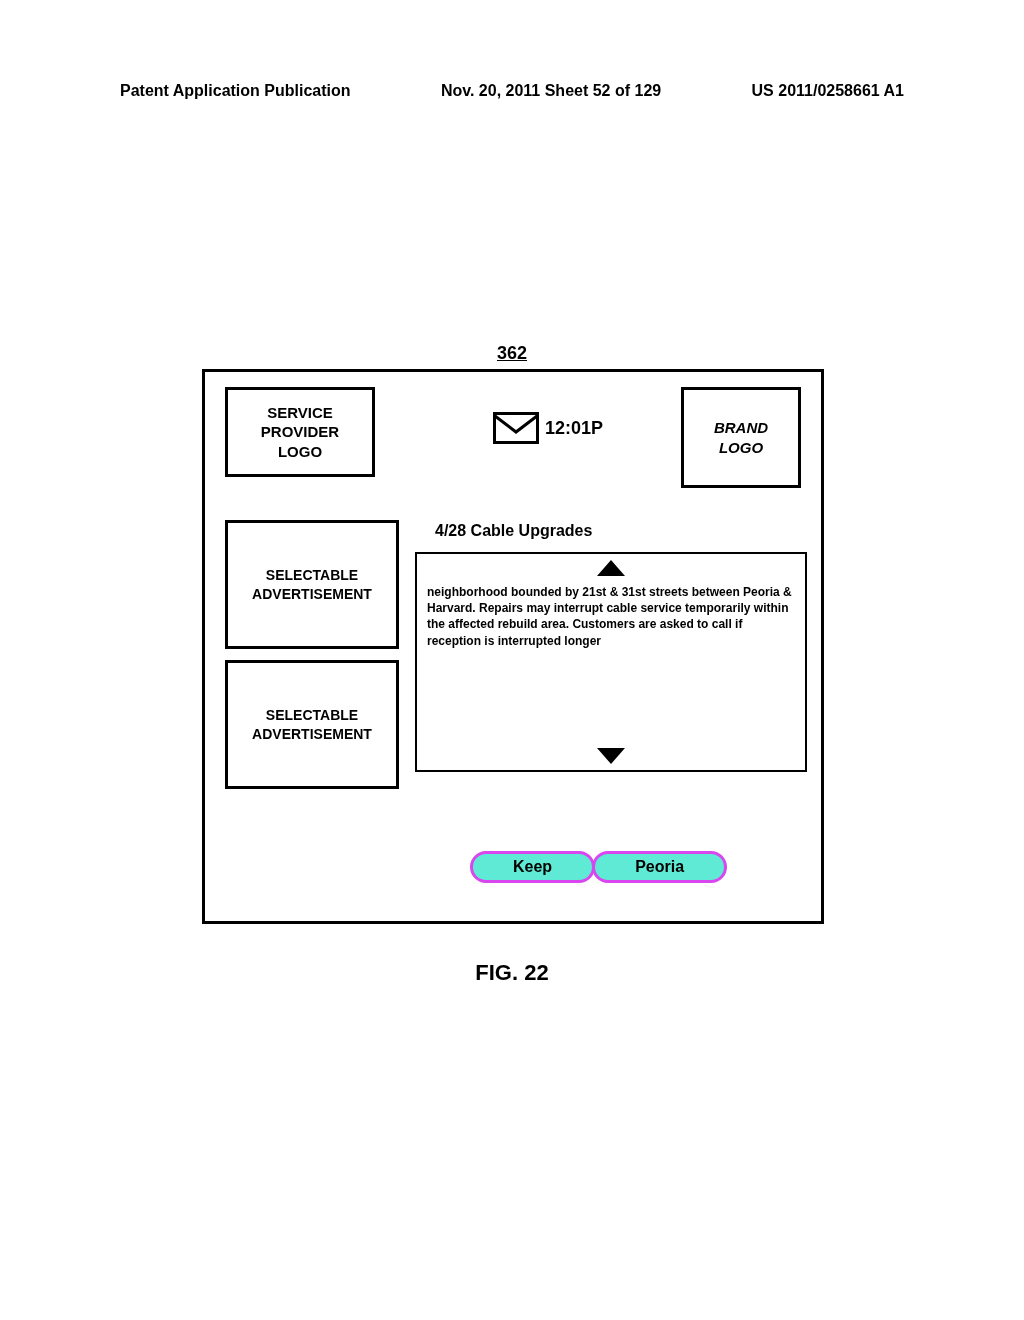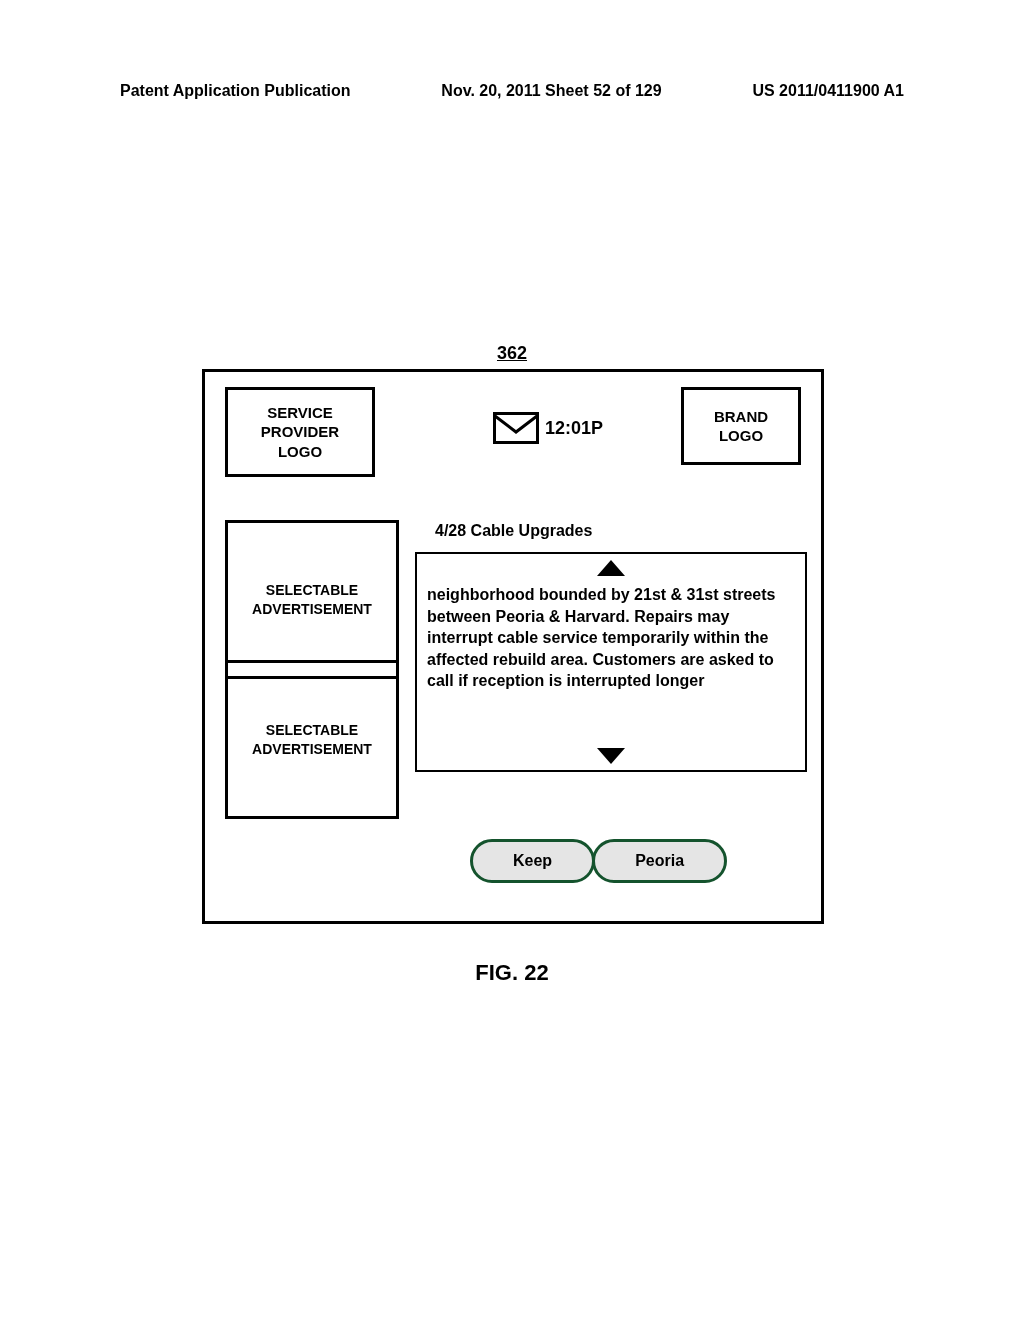--- a/index.html
+++ b/index.html
@@ -54,42 +54,42 @@
       text-align: center;
       display: flex;
       flex-direction: column;
       align-items: center;
       justify-content: center;
       font-size: 15px;
       line-height: 1.3;
       position: absolute;
     }
     .sp-logo { left: 0; top: 0; width: 150px; height: 90px; }
-    .brand-logo { right: 0; top: 0; width: 120px; height: 78px; }
+    .brand-logo { right: 0; top: 0; width: 120px; height: 101px; font-style: italic; }
     .mail-group {
       position: absolute;
       left: 268px;
       top: 25px;
       display: flex;
       align-items: center;
       gap: 6px;
     }
     .mail-icon {
       width: 46px;
       height: 32px;
       border: 3px solid #000;
       position: relative;
     }
     .mail-icon svg { position: absolute; top: -3px; left: -3px; }
     .time-text { font-weight: bold; font-size: 18px; }
     .ad-box {
       position: absolute;
       left: 20px;
       width: 174px;
-      height: 159px;
+      height: 129px;
       border: 3px solid #000;
       font-weight: bold;
       font-size: 14px;
       text-align: center;
       display: flex;
       flex-direction: column;
       align-items: center;
       justify-content: center;
       line-height: 1.3;
     }
@@ -119,55 +119,55 @@
       border-right: 14px solid transparent;
     }
     .arrow-up { top: 6px; border-bottom: 16px solid #000; }
     .arrow-down { bottom: 6px; border-top: 16px solid #000; }
     .msg-text {
       position: absolute;
       top: 30px;
       left: 10px;
       right: 6px;
       font-weight: bold;
-      font-size: 16px;
+      font-size: 12px;
       line-height: 1.35;
     }
     .button-row {
       position: absolute;
       bottom: 38px;
       left: 265px;
       display: flex;
       gap: 0;
     }
     .pill {
-      border: 3px solid #14532d;
+      border: 3px solid #d946ef;
       border-radius: 22px;
-      padding: 10px 40px;
+      padding: 4px 40px;
       font-weight: bold;
       font-size: 16px;
-      background: #e5e5e5;
+      background: #5eead4;
     }
     .pill + .pill { margin-left: -3px; }
     .fig-caption {
       position: absolute;
       top: 960px;
       left: 50%;
       transform: translateX(-50%);
       font-weight: bold;
       font-size: 22px;
     }
   </style>
 </head>
 <body>
 
 <div class="page-header">
   <span>Patent Application Publication</span>
   <span>Nov. 20, 2011  Sheet 52 of 129</span>
-  <span>US 2011/0411900 A1</span>
+  <span>US 2011/0258661 A1</span>
 </div>
 
 <div class="ref-num">362</div>
 
 <div class="screen">
 
   <div class="top-row">
     <div class="logo-box sp-logo">
       <span>SERVICE<br>PROVIDER<br>LOGO</span>
     </div>

